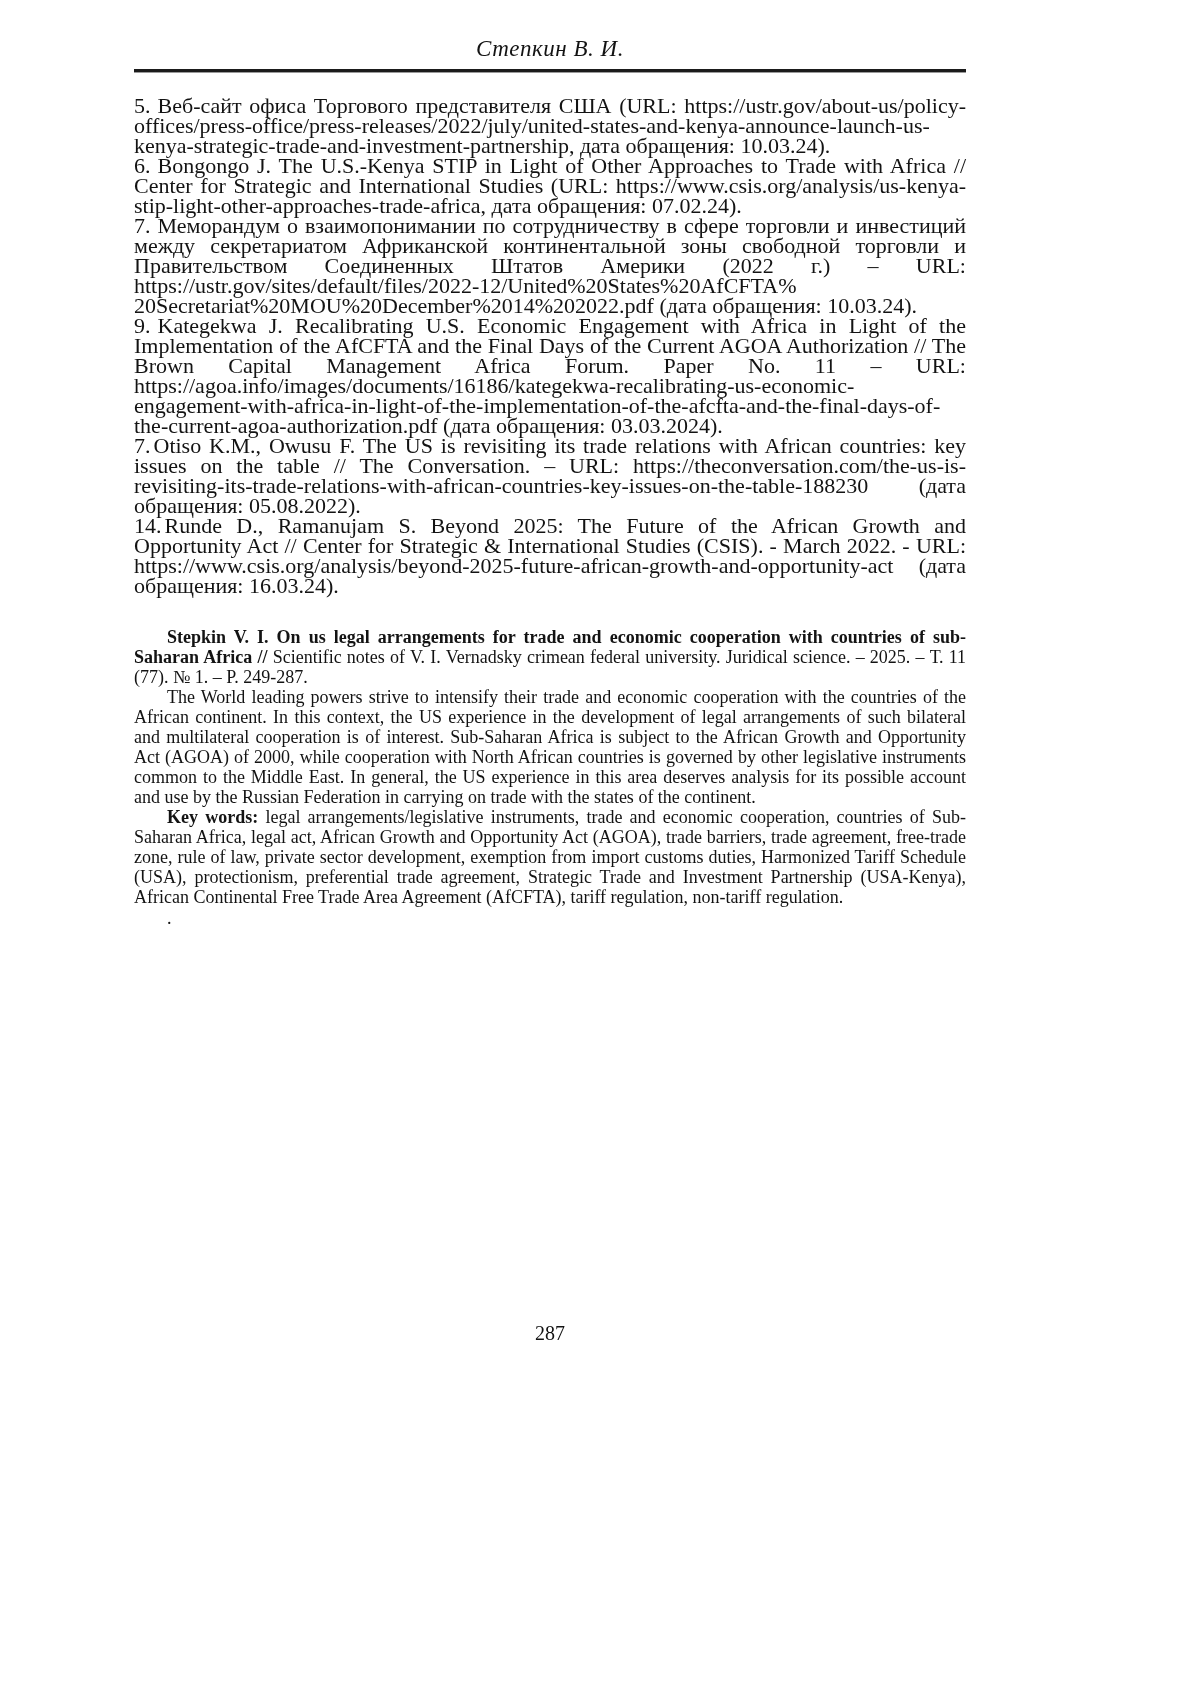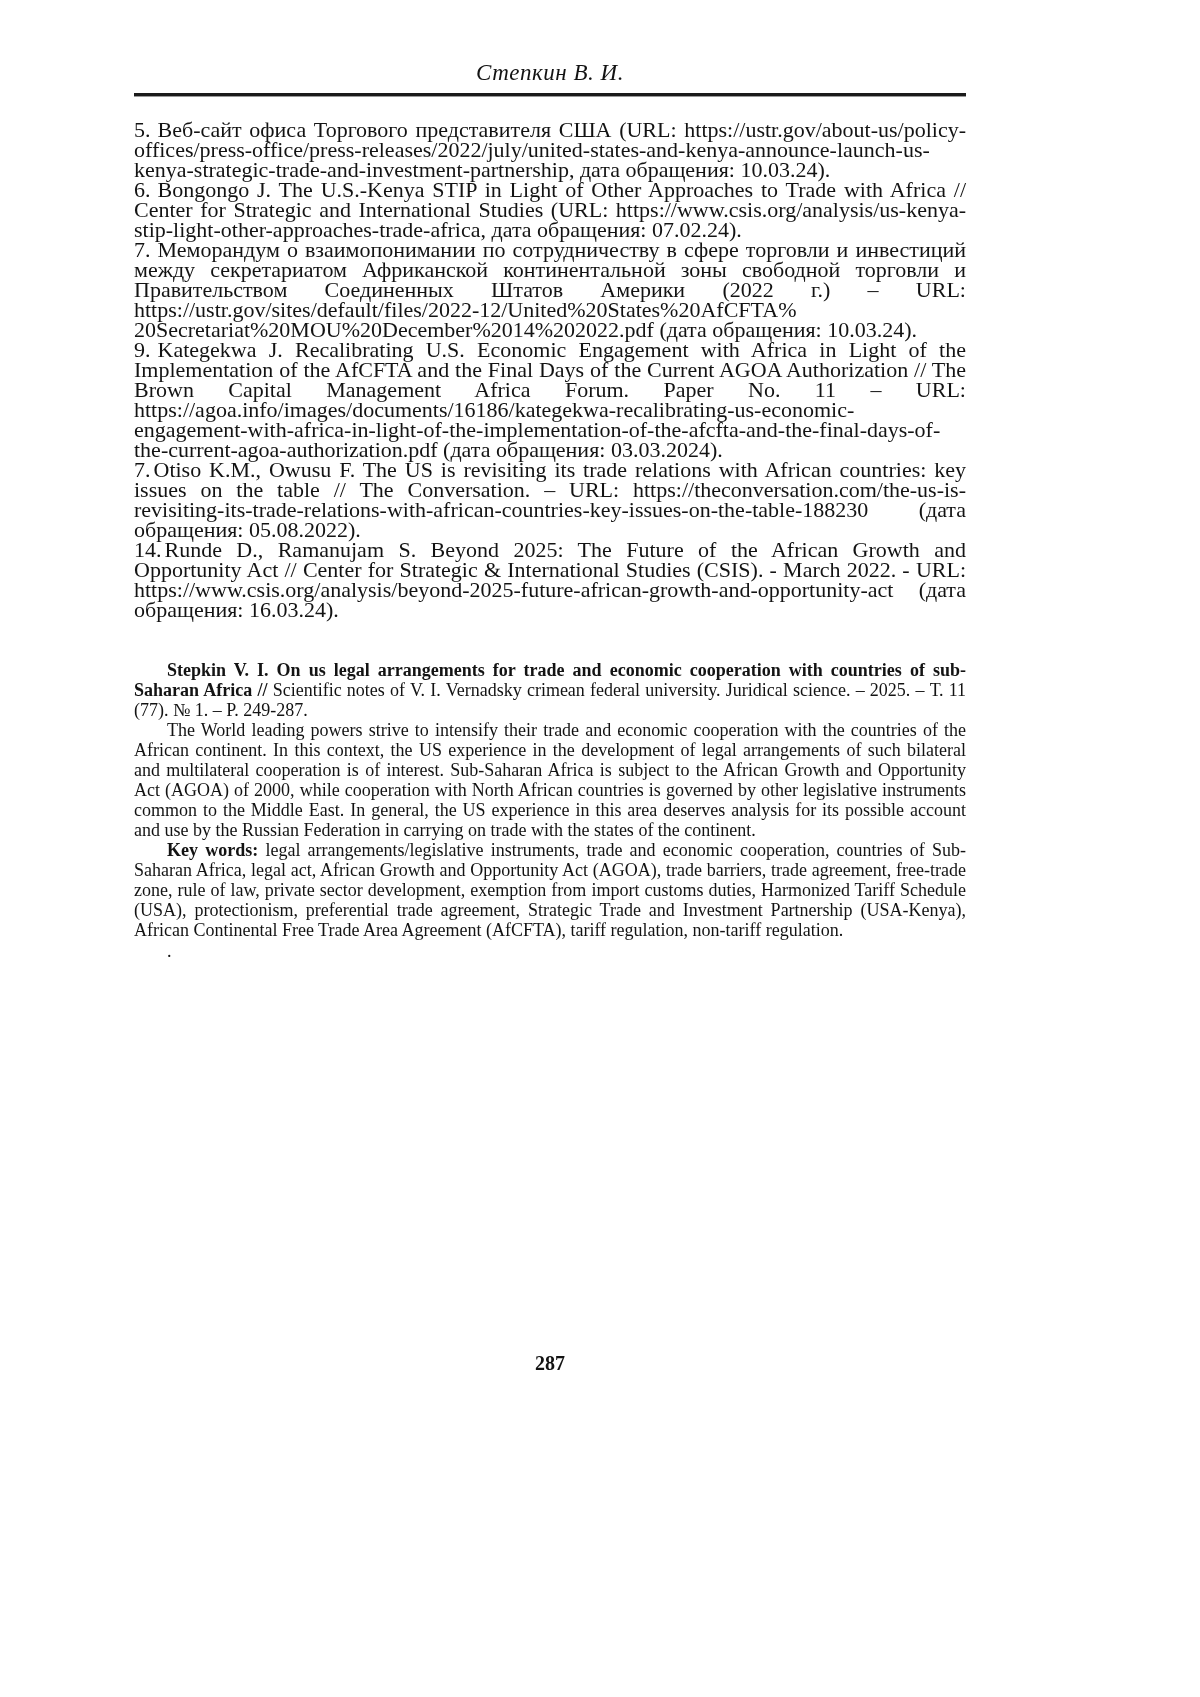--- a/index.html
+++ b/index.html
@@ -14,21 +14,21 @@
     overflow: hidden;
   }
   .content {
     position: absolute;
     left: 134px;
     top: 0;
     width: 832px;
   }
   .running-header {
     margin: 0;
-    padding-top: 60px;
+    padding-top: 36px;
     text-align: center;
     font-style: italic;
     font-weight: normal;
     font-size: 23px;
     line-height: 26px;
     letter-spacing: 0.5px;
   }
   .header-rule {
     margin-top: 7px;
     height: 3px;
@@ -41,46 +41,45 @@
     line-height: 20px;
   }
   .references p {
     margin: 0;
     text-align: justify;
     overflow-wrap: break-word;
   }
   .ref-num { margin-right: 7px; }
   .ref-num.wide { margin-right: 3px; }
   .citation-block {
-    margin-top: 40px;
+    margin-top: 31px;
     font-size: 18px;
     line-height: 20px;
   }
   .citation-block p {
     margin: 0;
     text-align: justify;
     text-indent: 33px;
     overflow-wrap: break-word;
   }
   .bold { font-weight: bold; }
   .trailing-period {
     margin: 0;
     text-indent: 33px;
     font-size: 18px;
     line-height: 22px;
   }
   .page-number {
     position: absolute;
-    top: 1352px;
+    top: 1322px;
     left: 134px;
     width: 832px;
     text-align: center;
     font-size: 20px;
     line-height: 23px;
-    font-weight: bold;
   }
 </style>
 </head>
 <body>
 
 <div class="page">
   <div class="content">
 
     <h1 class="running-header">Степкин В. И.</h1>
     <div class="header-rule"></div>

